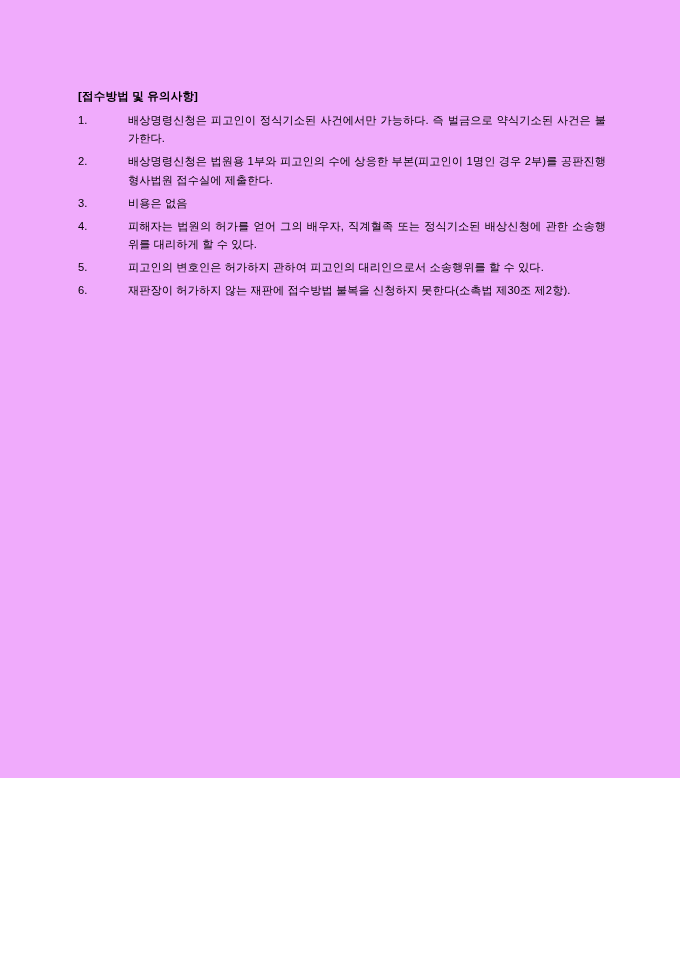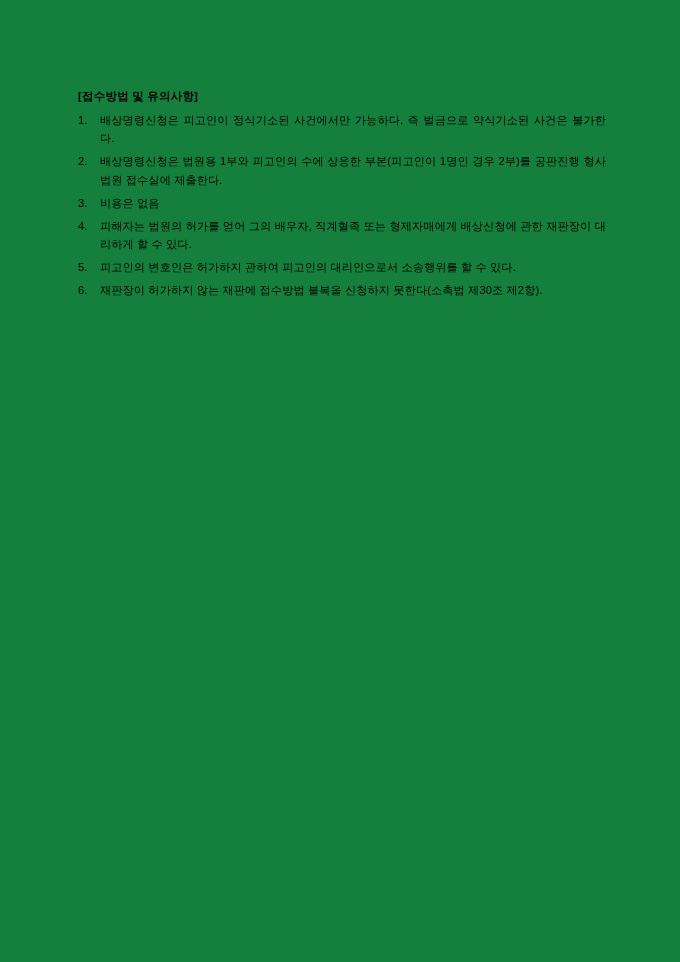--- a/index.html
+++ b/index.html
@@ -13,22 +13,22 @@
     position: relative;
     font-family: "Liberation Sans", "DejaVu Sans", sans-serif;
     color: #000000;
     overflow: hidden;
   }
   .page {
     position: absolute;
     left: 0;
     top: 0;
     width: 680px;
-    height: 962px;
-    background: #15803d;
+    height: 778px;
+    background: #f0abfc;
   }
   .content {
     position: absolute;
     left: 78px;
     top: 88px;
     width: 528px;
   }
   .doc-heading {
     font-size: 11.5px;
     font-weight: bold;
@@ -54,20 +54,21 @@
   ol.notice-list > li .num {
     position: absolute;
     left: 0;
     top: 0;
     width: 18px;
     text-align: left;
     font-size: 11.2px;
   }
   ol.notice-list > li .txt {
     display: block;
+    margin-left: 28px;
   }
   
   .wrap-2 .txt {
     text-align: justify;
   }
 </style>
 </head>
 <body>
 
 <div class="page">
@@ -87,21 +88,21 @@
         <span class="txt">배상명령신청은 법원용 1부와 피고인의 수에 상응한 부본(피고인이 1명인 경우 2부)를 공판진행 형사법원 접수실에 제출한다.</span>
       </li>
 
       <li>
         <span class="num">3.</span>
         <span class="txt">비용은 없음</span>
       </li>
 
       <li class="wrap-2">
         <span class="num">4.</span>
-        <span class="txt">피해자는 법원의 허가를 얻어 그의 배우자, 직계혈족 또는 형제자매에게 배상신청에 관한 재판장이 대리하게 할 수 있다.</span>
+        <span class="txt">피해자는 법원의 허가를 얻어 그의 배우자, 직계혈족 또는 정식기소된 배상신청에 관한 소송행위를 대리하게 할 수 있다.</span>
       </li>
 
       <li>
         <span class="num">5.</span>
         <span class="txt">피고인의 변호인은 허가하지 관하여 피고인의 대리인으로서 소송행위를 할 수 있다.</span>
       </li>
 
       <li>
         <span class="num">6.</span>
         <span class="txt">재판장이 허가하지 않는 재판에 접수방법 불복을 신청하지 못한다(소촉법 제30조 제2항).</span>

